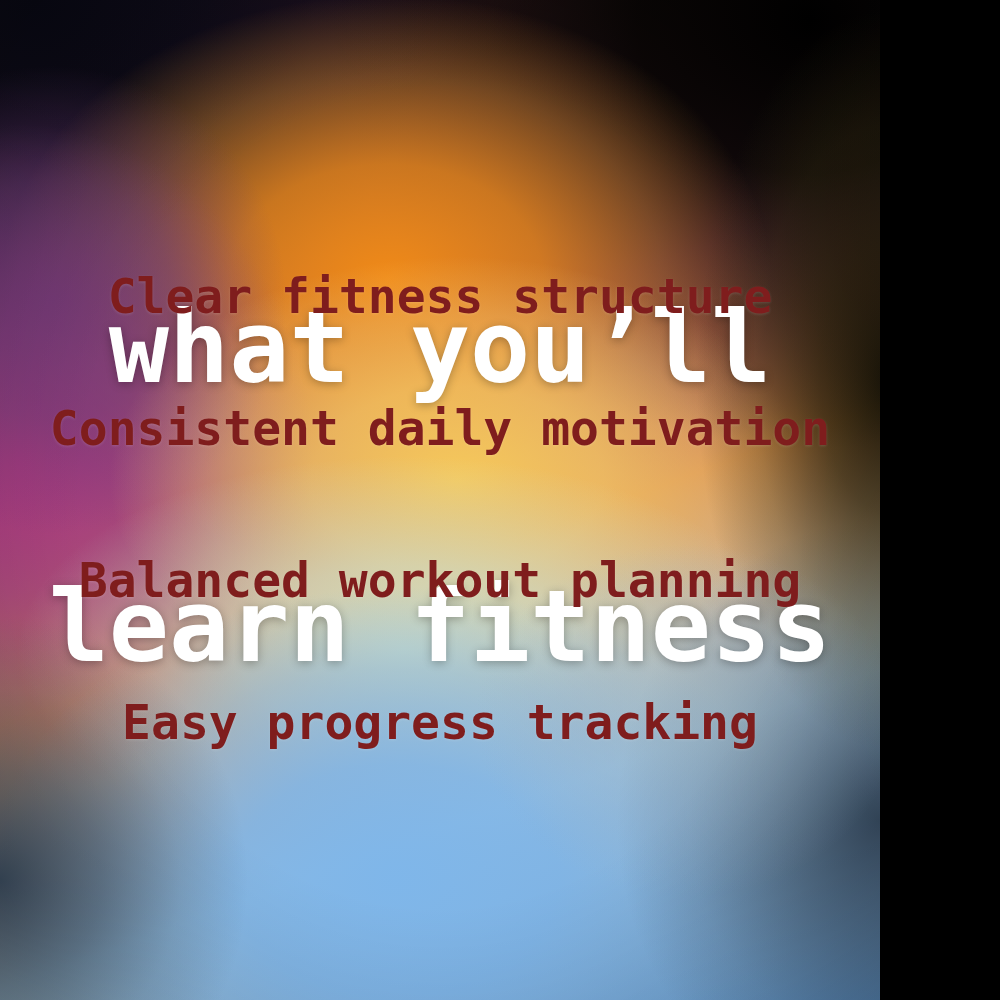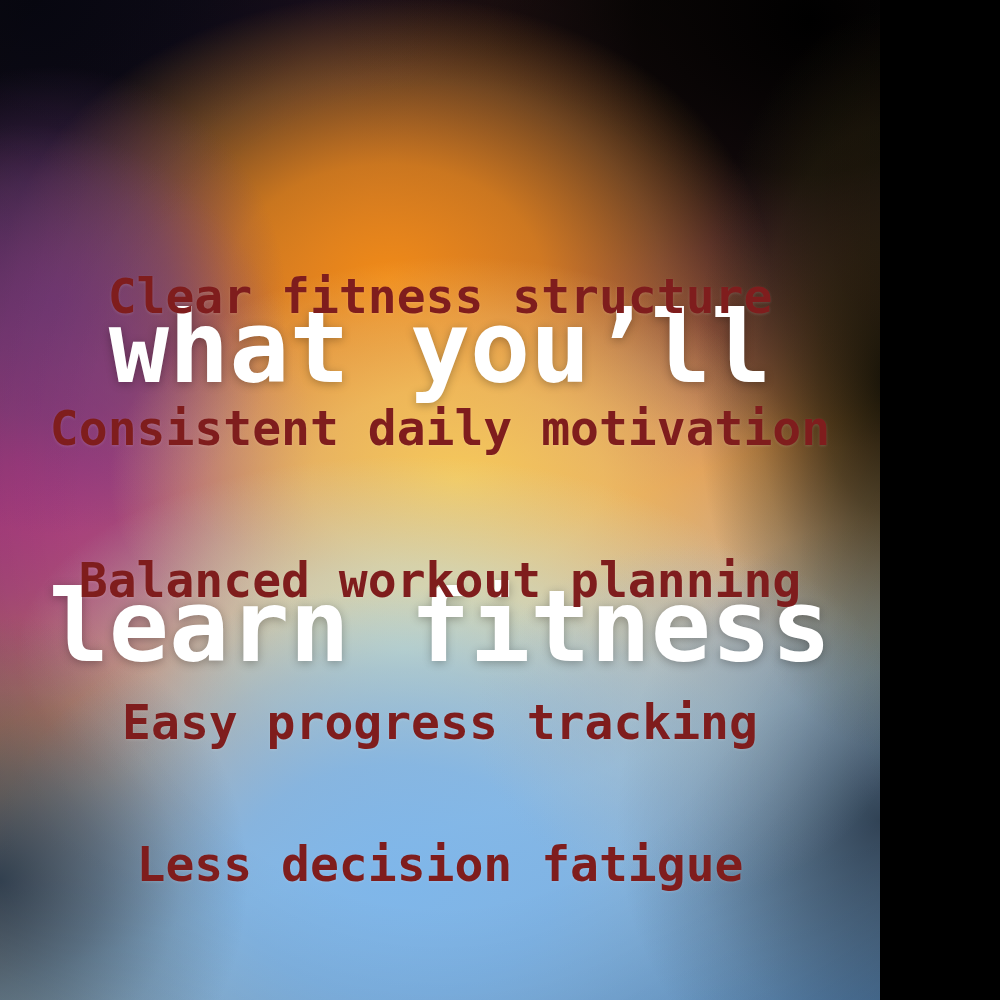--- a/index.html
+++ b/index.html
@@ -161,17 +161,16 @@
     <h1 class="headline">
       <span class="hl-line">what you’ll</span>
       <span class="hl-line">learn fitness</span>
     </h1>
 
     <div class="bullets">
       <div class="bullet b0">Clear fitness structure</div>
       <div class="bullet b1">Consistent daily motivation</div>
       <div class="bullet b3">Easy progress tracking</div>
       <div class="bullet b2">Balanced workout planning</div>
-      <div class="bullet b4">Less decision fatigue</div>
     </div>
 
   </div>
 </div>
 
 </body></html>

